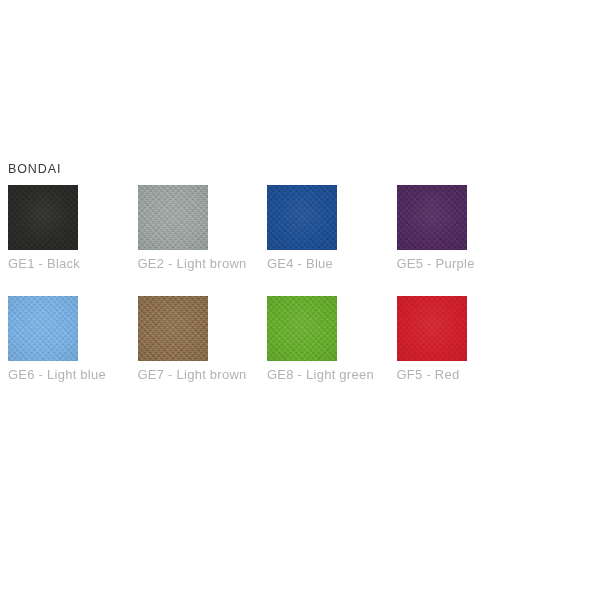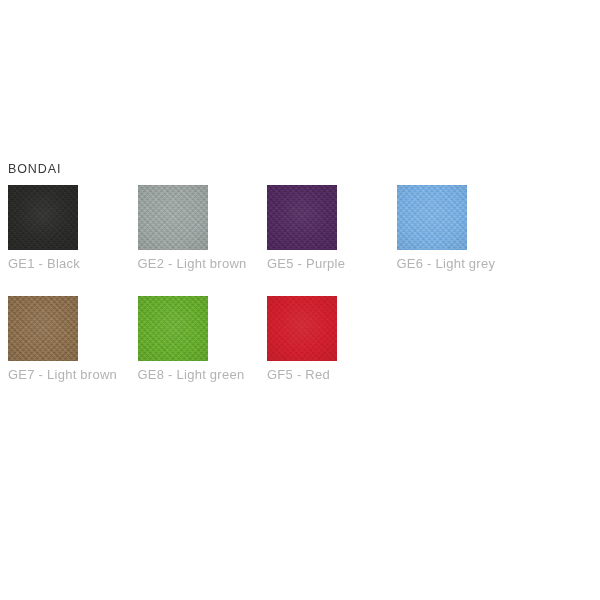--- a/index.html
+++ b/index.html
@@ -128,32 +128,39 @@
         <div class="swatch-label">GE1 - Black</div>
       </div>
       <div class="swatch-cell">
         <div class="swatch-chip" style="background-color: rgb(155, 163, 161);">
           <div class="tex"></div>
           <div class="vignette"></div>
         </div>
         <div class="swatch-label">GE2 - Light brown</div>
       </div>
       <div class="swatch-cell">
+        <div class="swatch-chip" style="background-color: rgb(31, 79, 147);">
+          <div class="tex"></div>
+          <div class="vignette"></div>
+        </div>
+        <div class="swatch-label">GE4 - Blue</div>
+      </div>
+      <div class="swatch-cell">
         <div class="swatch-chip" style="background-color: rgb(81, 43, 94);">
           <div class="tex"></div>
           <div class="vignette"></div>
         </div>
         <div class="swatch-label">GE5 - Purple</div>
       </div>
       <div class="swatch-cell">
         <div class="swatch-chip" style="background-color: rgb(121, 174, 224);">
           <div class="tex"></div>
           <div class="vignette"></div>
         </div>
-        <div class="swatch-label">GE6 - Light grey</div>
+        <div class="swatch-label">GE6 - Light blue</div>
       </div>
       <div class="swatch-cell">
         <div class="swatch-chip" style="background-color: rgb(139, 111, 78);">
           <div class="tex"></div>
           <div class="vignette"></div>
         </div>
         <div class="swatch-label">GE7 - Light brown</div>
       </div>
       <div class="swatch-cell">
         <div class="swatch-chip" style="background-color: rgb(102, 171, 46);">

